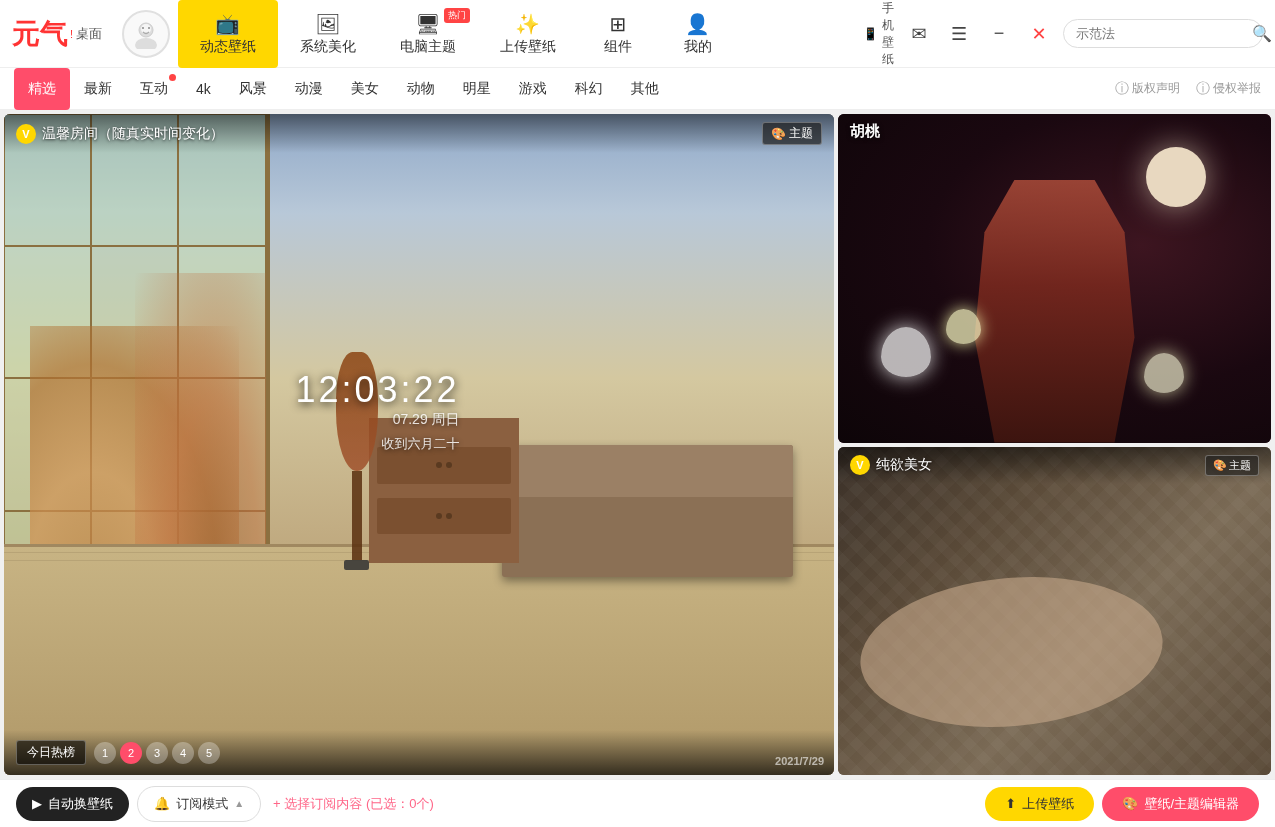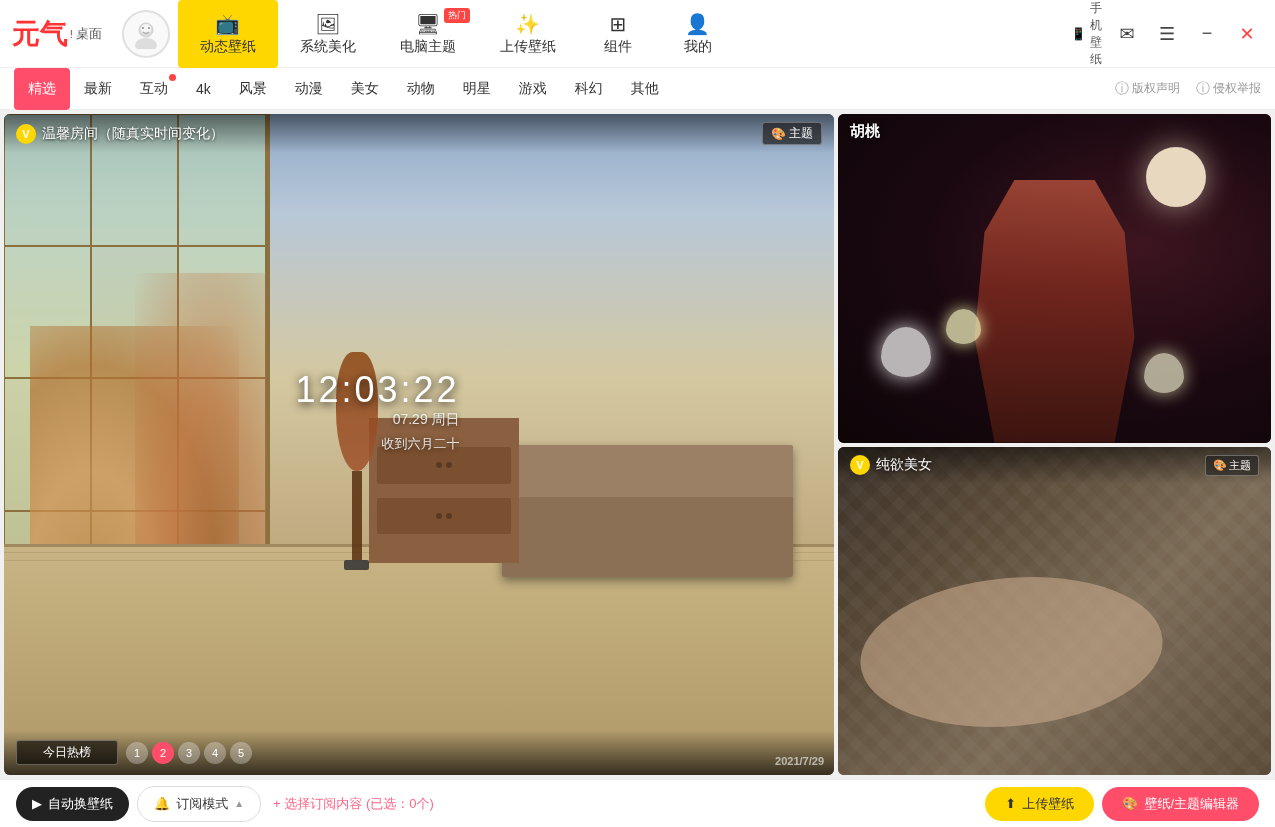--- a/index.html
+++ b/index.html
@@ -235,21 +235,21 @@
       background: linear-gradient(0deg, rgba(0,0,0,0.7) 0%, transparent 100%);
       display: flex;
       align-items: center;
       gap: 8px;
     }
     .hot-label {
       background: rgba(0,0,0,0.6);
       border: 1px solid rgba(255,255,255,0.3);
       color: #fff;
       font-size: 12px;
-      padding: 3px 26px;
+      padding: 3px 10px;
       border-radius: 3px;
     }
     .page-dots {
       display: flex;
       gap: 4px;
     }
     .page-dot {
       width: 22px;
       height: 22px;
       border-radius: 50%;
@@ -491,20 +491,24 @@
   <div class="top-right">
     <div class="top-icon-btn" style="display:flex;align-items:center;gap:4px;font-size:12px;color:#555;">
       <span>📱</span>
       <span>手机壁纸</span>
     </div>
     <div class="top-icon-btn">✉</div>
     <div class="top-icon-btn">☰</div>
     <div class="top-icon-btn">−</div>
     <div class="top-icon-btn" style="color:#ff4444;">✕</div>
 
+    <div class="search-box">
+      <input class="search-input" type="text" placeholder="示范法" style="">
+      <span class="search-icon-btn">🔍</span>
+    </div>
   </div>
 </div>
 
 <div class="cat-bar">
   <div class="cat-item active">
     <span>精选</span>
   </div>
   <div class="cat-item">
     <span>最新</span>
   </div>

